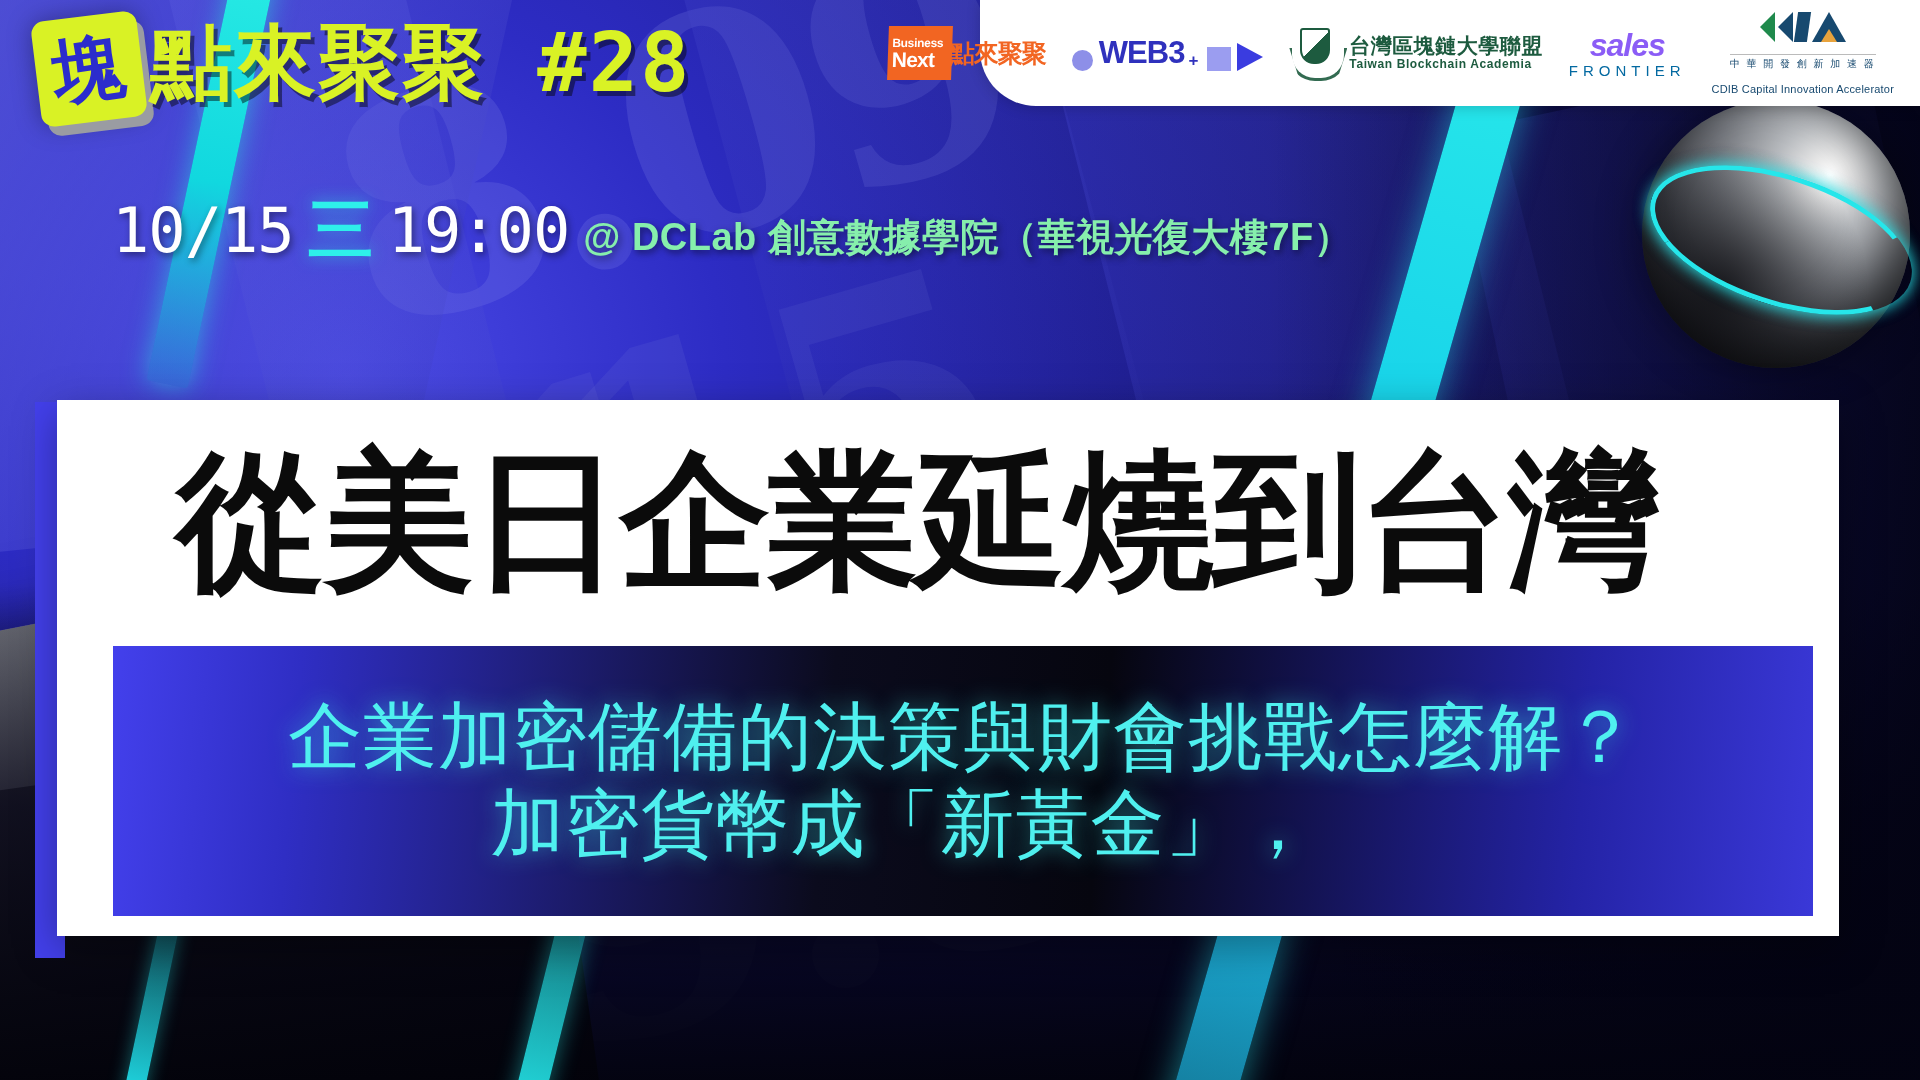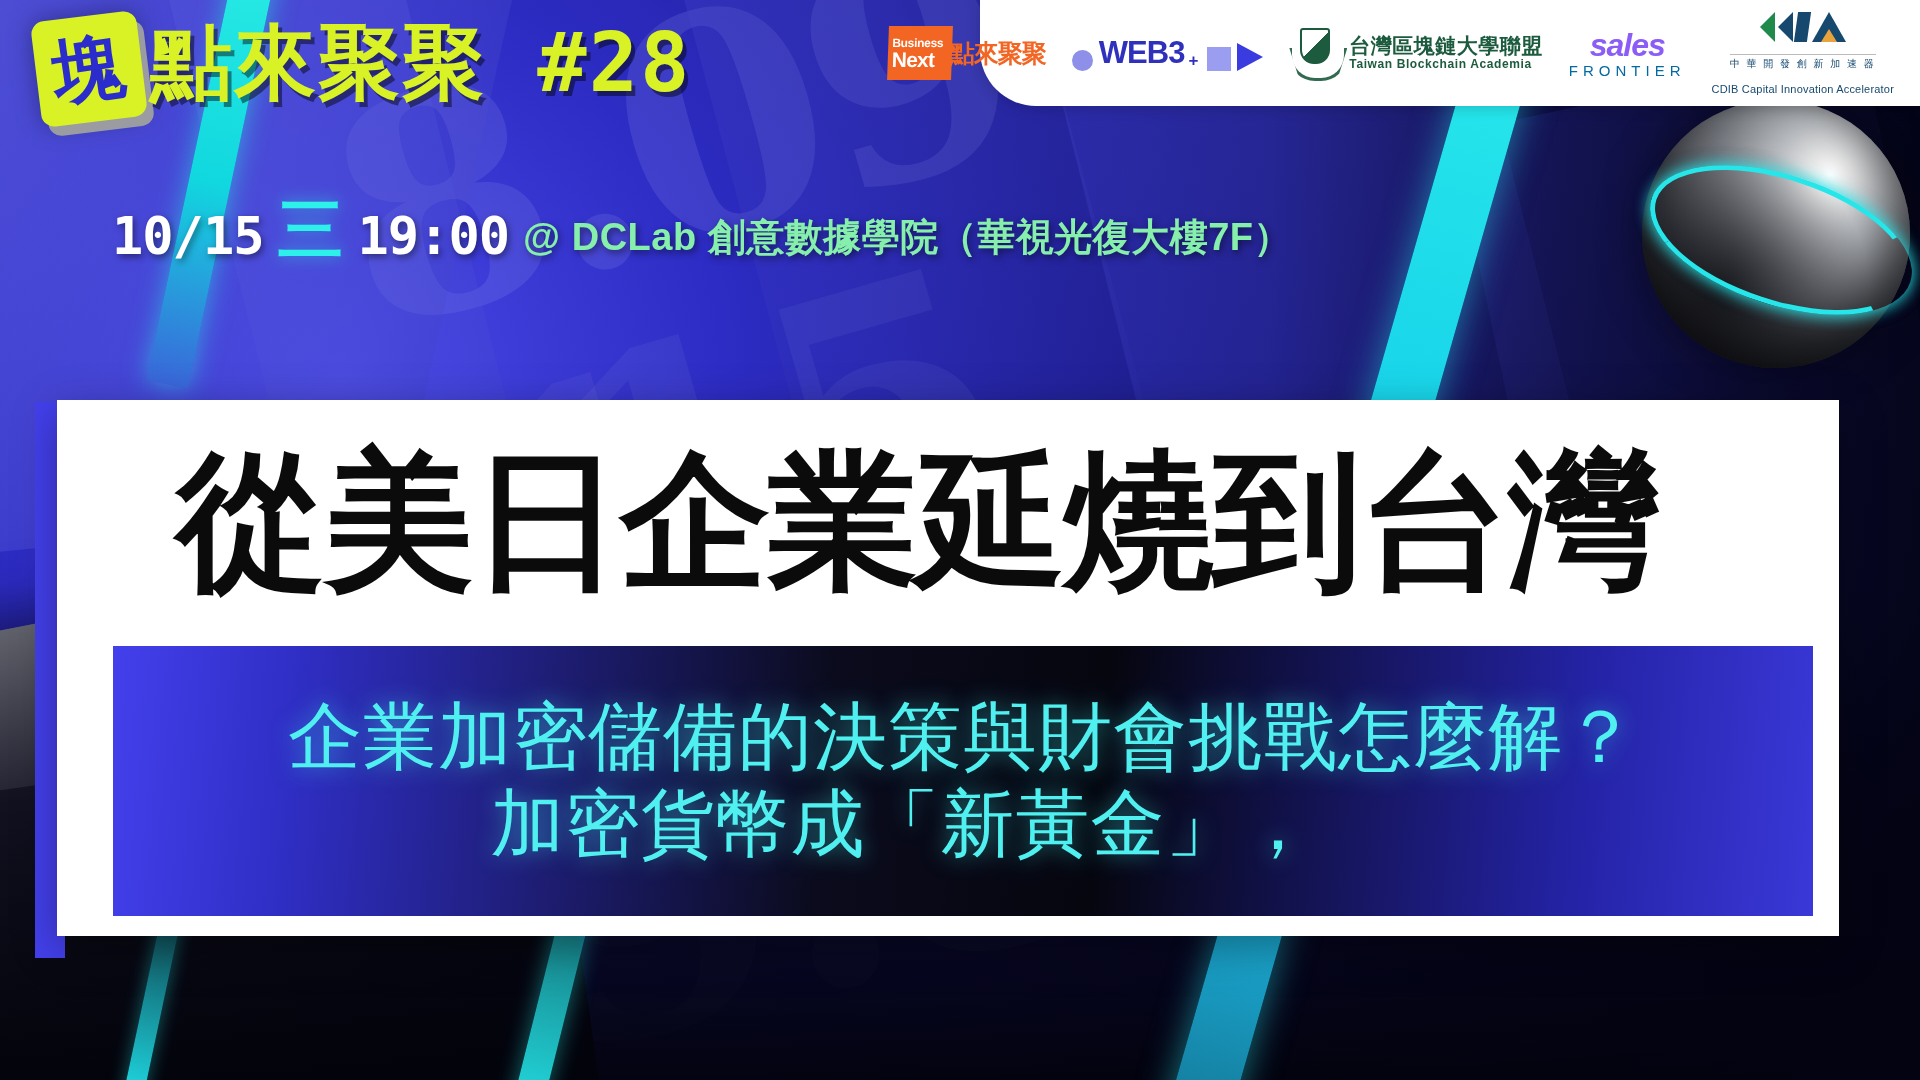--- a/index.html
+++ b/index.html
@@ -207,21 +207,21 @@
     font-family:"DejaVu Sans Mono","Liberation Mono",monospace;
     font-size:82px;font-weight:700;color:#d9f225;letter-spacing:2px;
     text-shadow:4px 5px 0 rgba(0,0,0,.45);line-height:1.15;white-space:nowrap;
   }
 
   .meta{
     position:absolute;left:112px;top:196px;display:flex;align-items:flex-end;gap:14px;white-space:nowrap;
   }
   .meta-date{
     font-family:"DejaVu Sans Mono","Liberation Mono",monospace;
-    font-size:52px;font-weight:700;color:#fff;letter-spacing:-1px;line-height:1;
+    font-size:62px;font-weight:400;color:#fff;letter-spacing:-1px;line-height:1;
     text-shadow:2px 3px 7px rgba(0,0,0,.45);
   }
   .meta-day{
     font-size:66px;font-weight:700;color:#2ef0ea;line-height:1;
     text-shadow:0 0 16px rgba(40,235,230,.6);
   }
   .meta-venue{
     font-size:38px;font-weight:700;color:#86efac;line-height:1;padding-bottom:6px;
     text-shadow:2px 3px 7px rgba(0,0,0,.5);letter-spacing:.5px;
   }

